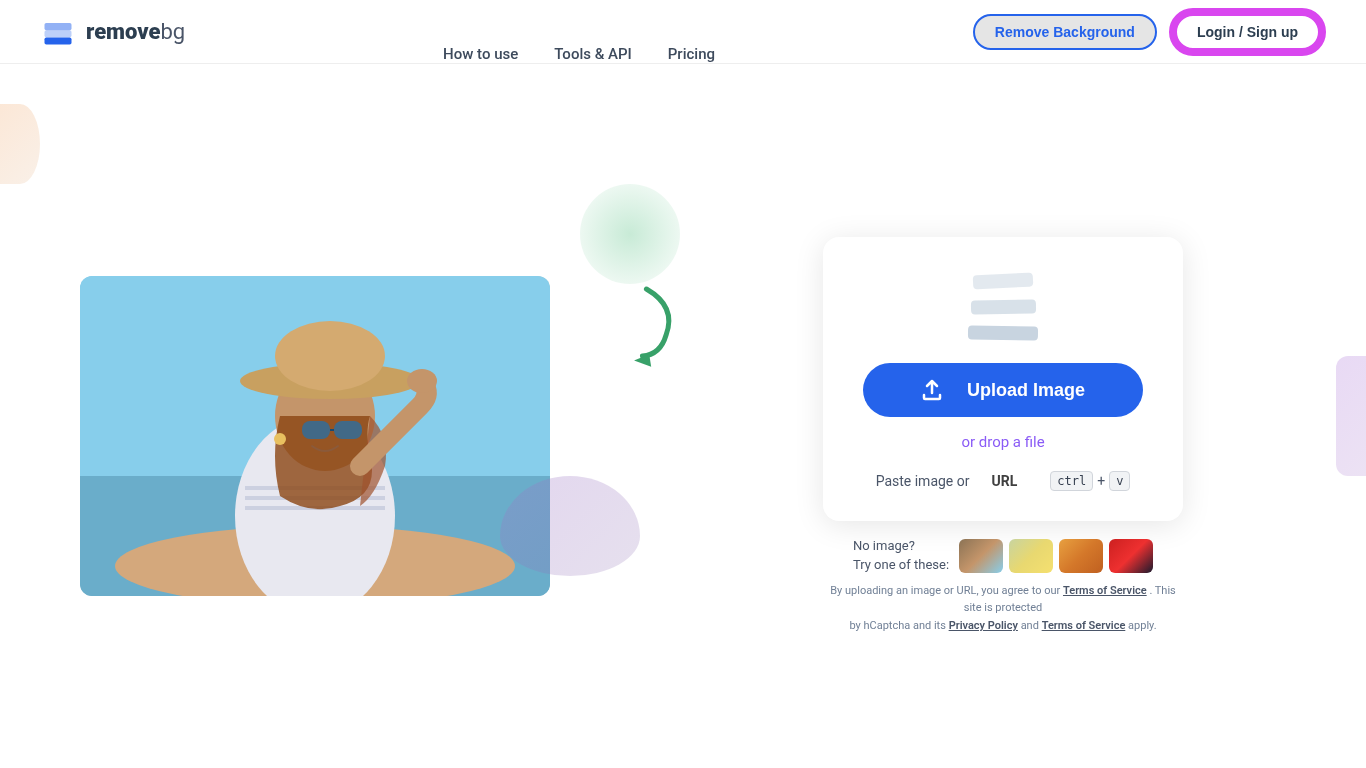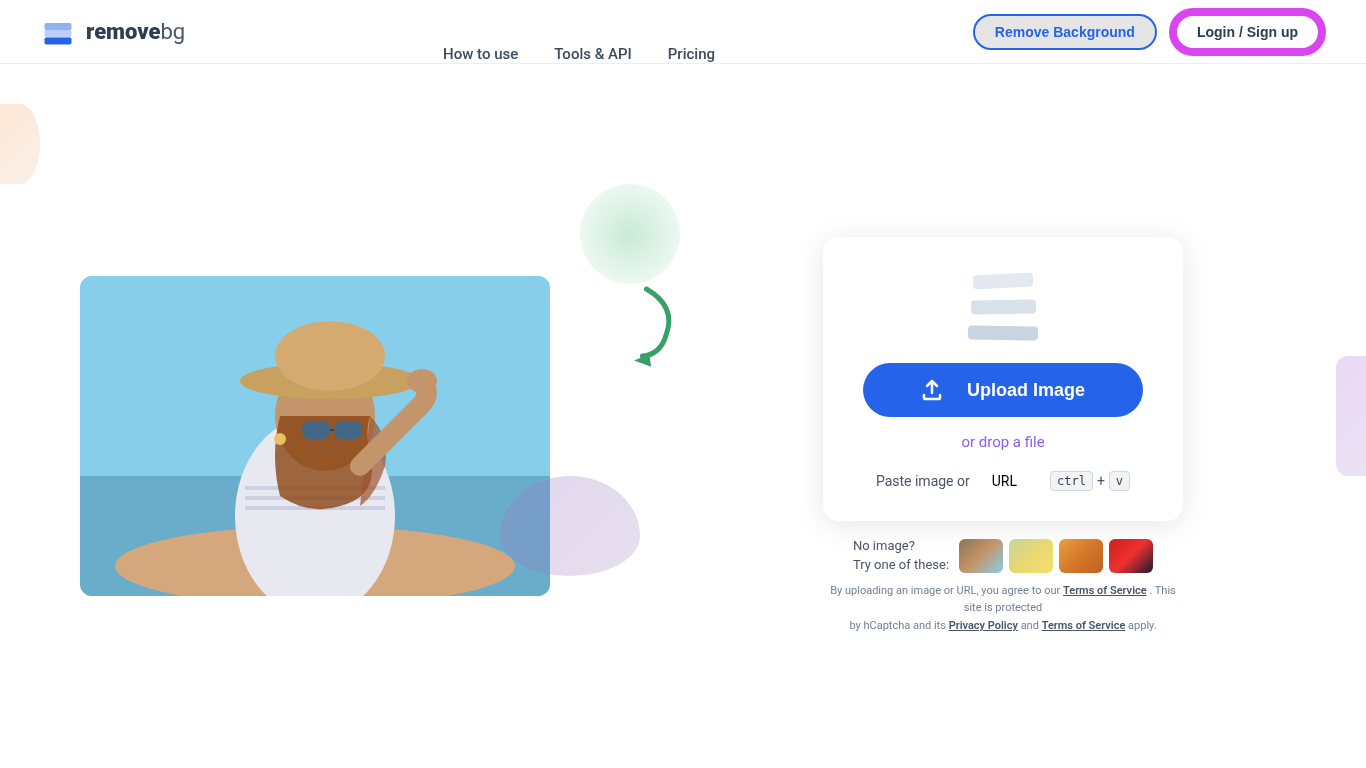--- a/index.html
+++ b/index.html
@@ -236,23 +236,23 @@
     }
     .paste-row {
       display: flex;
       align-items: center;
       gap: 22px;
       margin-top: 4px;
       color: #4a5568;
       font-size: 14px;
     }
     .paste-row a {
-      color: #000000;
+      color: #404040;
       text-decoration: none;
-      font-weight: 400;
+      font-weight: 700;
     }
     .kbd-group {
       display: flex;
       align-items: center;
       gap: 4px;
       padding-left: 11px;
     }
     kbd {
       background: #f1f3f5;
       border: 1px solid #d1d5db;

